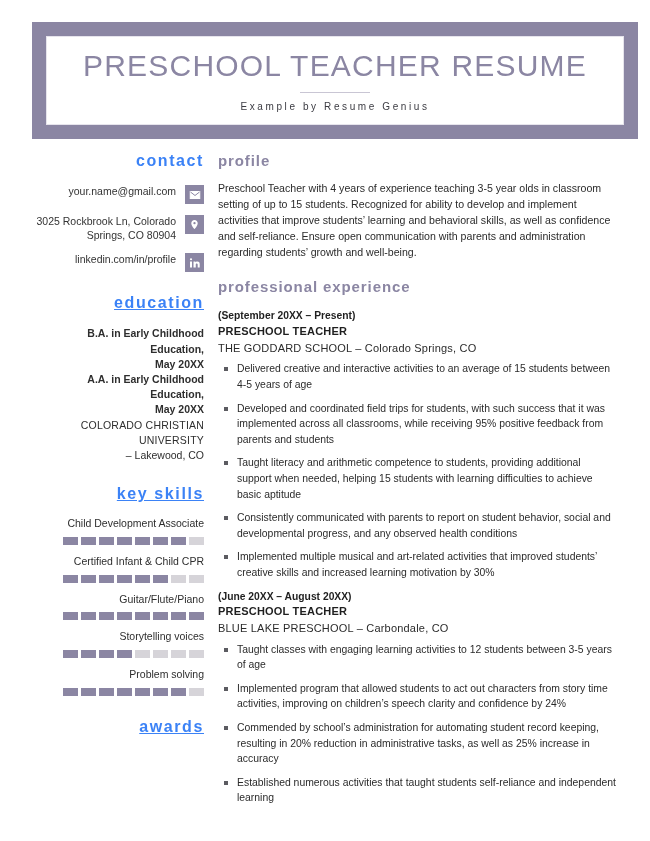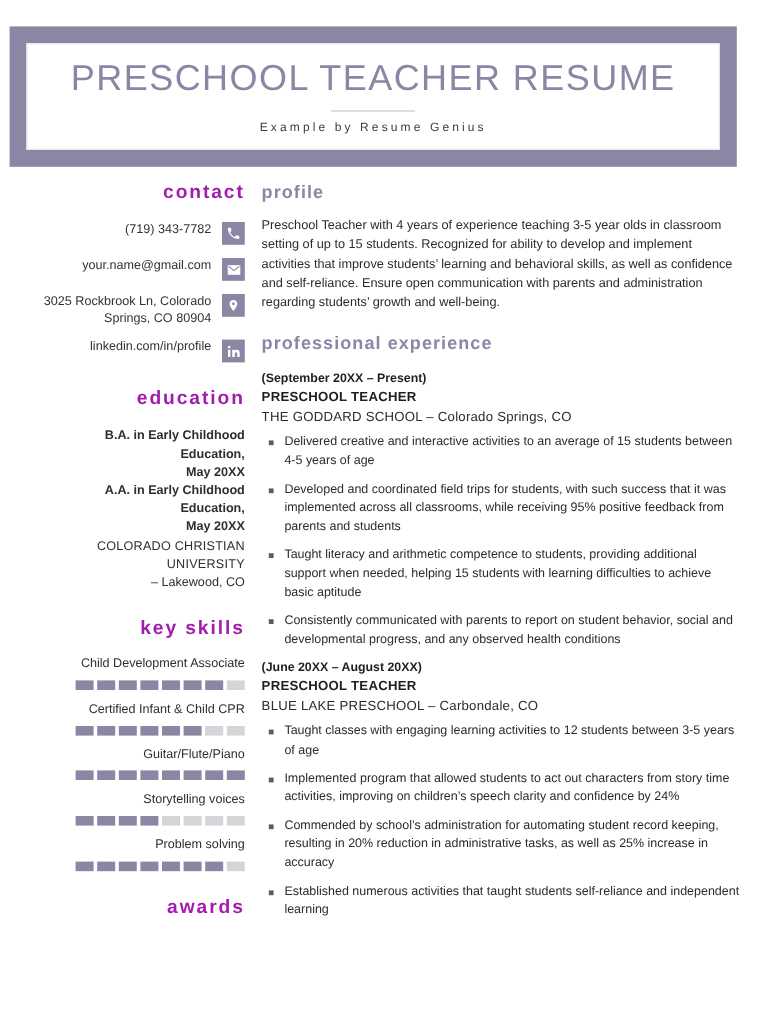--- a/index.html
+++ b/index.html
@@ -15,21 +15,21 @@
     position: relative;
     width: 650px;
     height: 841px;
     background: #ffffff;
     overflow: hidden;
   }
 
   
   .header-band {
     position: absolute;
-    left: 8px;
+    left: 32px;
     top: 22px;
     width: 606px;
     height: 117px;
     background: #8b86a3;
     padding: 14px;
   }
   .header-inner {
     width: 100%;
     height: 100%;
     background: #ffffff;
@@ -71,27 +71,27 @@
 
   
   .sidebar {
     width: 218px;
     padding-left: 34px;
     padding-right: 14px;
     text-align: right;
   }
   .side-heading {
     font-size: 16px;
-    color: #a21caf;
+    color: #3b82f6;
     font-weight: 700;
     letter-spacing: 1.6px;
     text-align: right;
     margin-bottom: 14px;
   }
-  .side-heading.spaced-top { margin-top: 22px; }
+  .side-heading.spaced-top { margin-top: 22px; text-decoration: underline; }
 
   
   .contact-list { margin-bottom: 4px; }
   .contact-row {
     display: flex;
     align-items: flex-start;
     justify-content: flex-end;
     gap: 9px;
     margin-bottom: 10px;
   }
@@ -235,28 +235,20 @@
     </div>
   </div>
 
   <div class="body-cols">
 
     <div class="sidebar">
 
       <div class="side-heading">contact</div>
       <div class="contact-list">
 
-        <div class="contact-row">
-          <div class="contact-text">(719) 343-7782</div>
-          <div class="contact-icon">
-            <svg width="11" height="11" viewBox="0 0 24 24" fill="#ffffff">
-                <path d="M6.6 10.8c1.7 3.4 4.2 5.9 7.6 7.6l2.6-2.6c.3-.3.8-.4 1.2-.3 1.2.4 2.5.6 3.8.6.6 0 1 .4 1 1V21c0 .6-.4 1-1 1C10.8 22 2 13.2 2 2.5c0-.6.4-1 1-1h3.9c.6 0 1 .4 1 1 0 1.3.2 2.6.6 3.8.1.4 0 .9-.3 1.2l-2.6 2.6z"></path>
-              </svg>
-          </div>
-        </div>
 
         <div class="contact-row">
           <div class="contact-text">your.name@gmail.com</div>
           <div class="contact-icon">
             <svg width="12" height="12" viewBox="0 0 24 24" fill="none" stroke="#ffffff" stroke-width="2">
                 <rect x="2.5" y="5" width="19" height="14" fill="#ffffff"></rect>
                 <path d="M3 6l9 7 9-7" stroke="#8b86a3" stroke-width="2" fill="none"></path>
               </svg>
           </div>
         </div>
@@ -394,20 +386,24 @@
             <span class="bullet-text">Developed and coordinated field trips for students, with such success that it was implemented across all classrooms, while receiving 95% positive feedback from parents and students</span>
           </div>
           <div class="bullet">
             <span class="bullet-marker"></span>
             <span class="bullet-text">Taught literacy and arithmetic competence to students, providing additional support when needed, helping 15 students with learning difficulties to achieve basic aptitude</span>
           </div>
           <div class="bullet">
             <span class="bullet-marker"></span>
             <span class="bullet-text">Consistently communicated with parents to report on student behavior, social and developmental progress, and any observed health conditions</span>
           </div>
+          <div class="bullet">
+            <span class="bullet-marker"></span>
+            <span class="bullet-text">Implemented multiple musical and art-related activities that improved students’ creative skills and increased learning motivation by 30%</span>
+          </div>
         </div>
       </div>
 
       <div class="job">
         <div class="job-dates">(June 20XX – August 20XX)</div>
         <div class="job-title">PRESCHOOL TEACHER</div>
         <div class="job-company">BLUE LAKE PRESCHOOL – Carbondale, CO</div>
         <div class="bullets">
           <div class="bullet">
             <span class="bullet-marker"></span>

